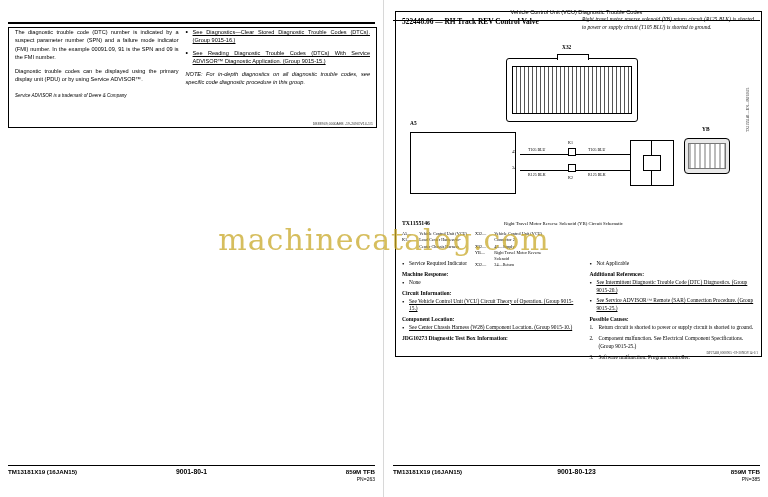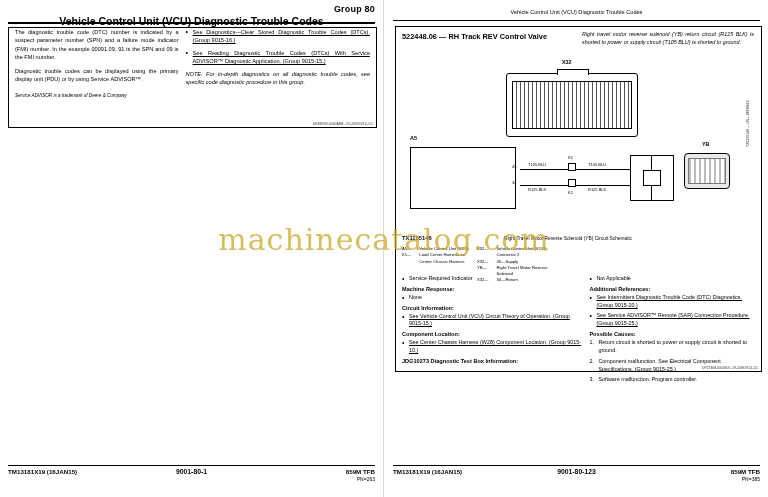--- a/index.html
+++ b/index.html
@@ -27,21 +27,21 @@
   ul.bl li{font-size:5.6px;line-height:1.5;position:relative;padding-left:7px;margin-bottom:4px;text-align:justify;}
   ul.bl li:before{content:"\2022";position:absolute;left:0;top:-1px;font-size:7px;}
   .u{text-decoration:underline;}
   .boxLcred{position:absolute;right:3px;bottom:1px;font-size:3.4px;color:#333;letter-spacing:.1px;}
 
   
   .hdrR{position:absolute;left:8px;right:8px;top:9px;text-align:center;font-size:5.6px;}
   .hdrRuleR{position:absolute;left:8px;right:8px;top:20px;height:1px;background:#000;}
 
   
-  .boxR{position:absolute;left:10px;top:26px;width:365px;height:344px;border:1px solid #000;}
+  .boxR{position:absolute;left:10px;top:11px;width:365px;height:344px;border:1px solid #000;font-family:Liberation Serif, serif;}
   .codeline{position:absolute;left:6px;top:5px;font-size:7.4px;font-weight:bold;}
   .codenote{position:absolute;left:186px;top:4px;width:172px;font-size:5.4px;font-style:italic;line-height:1.45;text-align:justify;}
 
   
   .schem{position:absolute;left:6px;top:24px;width:353px;height:180px;}
   .schemFrame{position:absolute;left:28px;top:10px;width:298px;height:160px;}
   .lbl{position:absolute;font-size:5.4px;font-weight:bold;}
   .rotLbl{position:absolute;font-size:3.6px;transform:rotate(-90deg);transform-origin:left top;white-space:nowrap;color:#222;}
 
   .conn32{position:absolute;left:104px;top:22px;width:130px;height:62px;border:1.2px solid #000;border-radius:3px;background:#fff;}
@@ -83,24 +83,20 @@
   .fr .sub{display:block;font-size:5px;font-weight:normal;margin-top:1px;}
 
   
   .wm{position:absolute;left:0;right:0;top:222px;text-align:center;font-size:30px;color:rgba(200,168,40,.75);font-family:"DejaVu Serif",serif;letter-spacing:1px;pointer-events:none;z-index:50;}
 </style>
 </head>
 <body>
 
 <div class="page pageL">
 
-  <div class="hdrL">
-    <div class="grp">Group 80</div>
-    <div class="ttl">Vehicle Control Unit (VCU) Diagnostic Trouble Codes</div>
-  </div>
   <div class="hdrRule"></div>
 
   <div class="boxL">
     <div class="cols">
       <div class="colA">
         <p class="p">The diagnostic trouble code (DTC) number is indicated by a suspect parameter number (SPN) and a failure mode indicator (FMI) number. In the example 00091.09, 91 is the SPN and 09 is the FMI number.</p>
         <p class="p">Diagnostic trouble codes can be displayed using the primary display unit (PDU) or by using Service ADVISOR™.</p>
         <p class="p ital" style="font-size:4.6px;margin-top:10px;">Service ADVISOR is a trademark of Deere &amp; Company</p>
       </div>
       <div class="colB">

